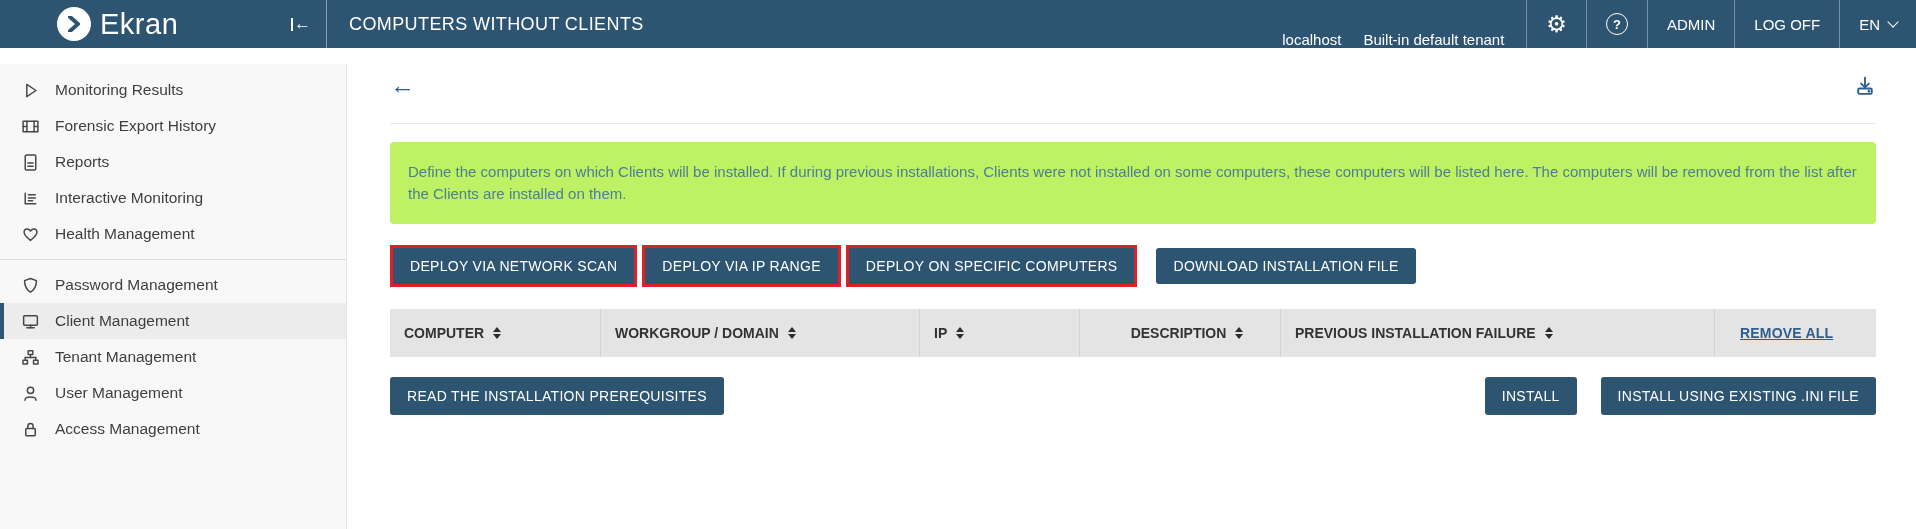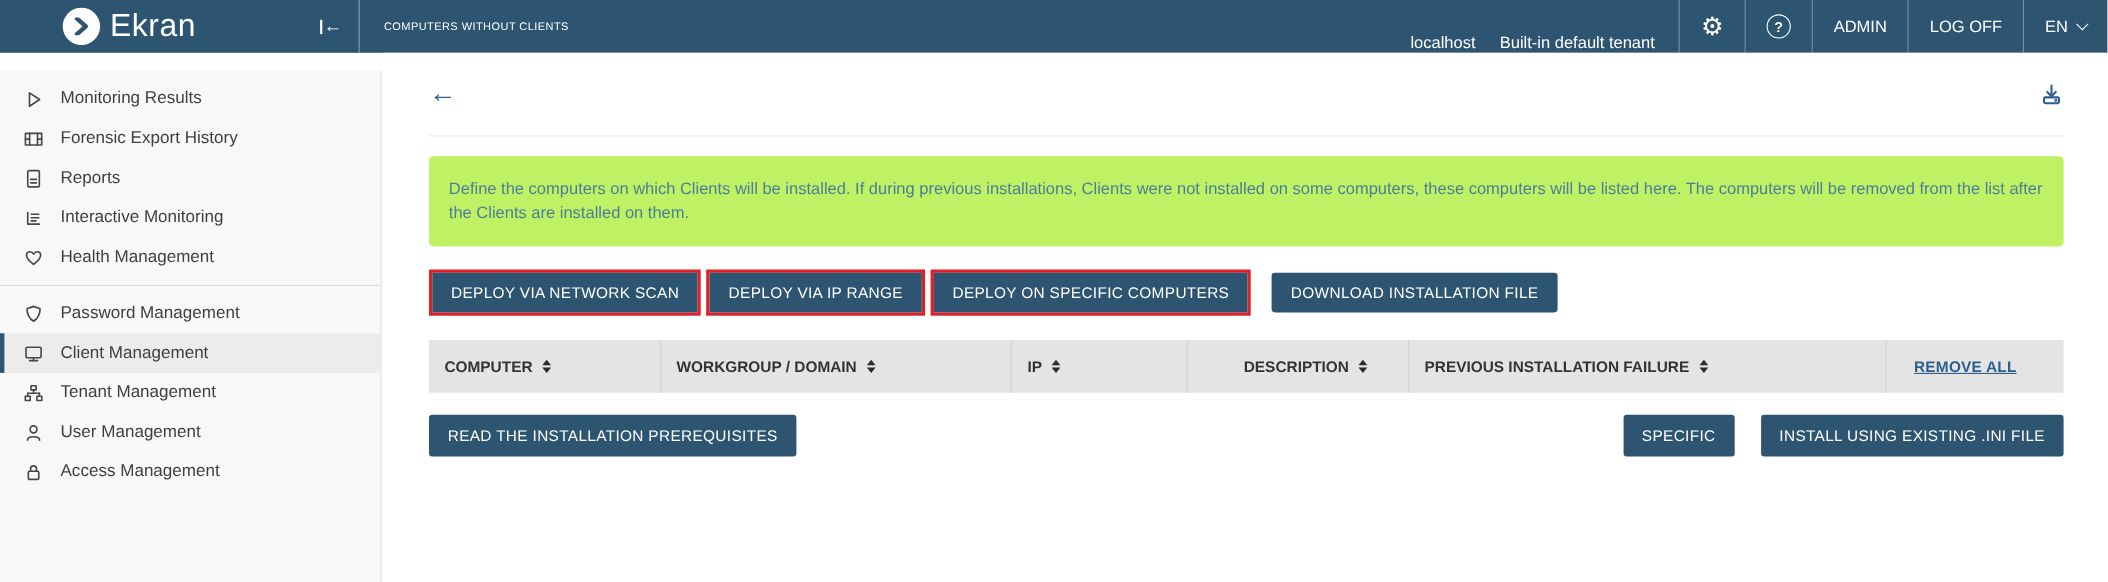--- a/index.html
+++ b/index.html
@@ -21,21 +21,21 @@
   }
   .logo { display:flex; align-items:center; cursor:pointer; }
   .logo-circle {
     width:34px; height:34px; border-radius:50%; background:#fff;
     display:flex; align-items:center; justify-content:center; flex:0 0 auto;
   }
   .logo-text { font-size:29px; color:#fff; margin-left:9px; letter-spacing:.5px; }
   .collapse-btn { margin-left:auto; margin-right:15px; display:flex; align-items:center; cursor:pointer; }
   .collapse-btn .vbar { width:2px; height:13px; background:#fff; margin-right:1px; }
   .collapse-btn .arr { font-size:17px; line-height:1; position:relative; top:-1px; }
-  .page-title { margin-left:22px; font-size:10px; letter-spacing:.4px; white-space:nowrap; }
+  .page-title { margin-left:22px; font-size:18px; letter-spacing:.4px; white-space:nowrap; }
   .h-right { margin-left:auto; display:flex; align-items:flex-end; height:100%; font-size:15px; }
   .h-text { padding:0 11px; white-space:nowrap; }
   .h-text.tenant { padding-right:22px; }
   .h-sec {
     height:100%; display:flex; align-items:center; padding:0 19px;
     border-left:1px solid rgba(255,255,255,.35); cursor:pointer; white-space:nowrap;
   }
   .gear-glyph { font-size:23px; line-height:1; }
   .help-circle {
     width:22px; height:22px; border:1.5px solid #fff; border-radius:50%;
@@ -314,17 +314,17 @@
         </span>
     </div>
     <div class="th th-remove">
       <a class="remove-all">REMOVE ALL</a>
     </div>
   </div>
 
   <div class="footer-row">
     <button class="btn rounded">READ THE INSTALLATION PREREQUISITES</button>
     <span class="spacer"></span>
-    <button class="btn rounded">SPECIFIC</button>
+    <button class="btn rounded">INSTALL</button>
     <button class="btn rounded gap7">INSTALL USING EXISTING .INI FILE</button>
   </div>
 
 </div>
 
 </body></html>

